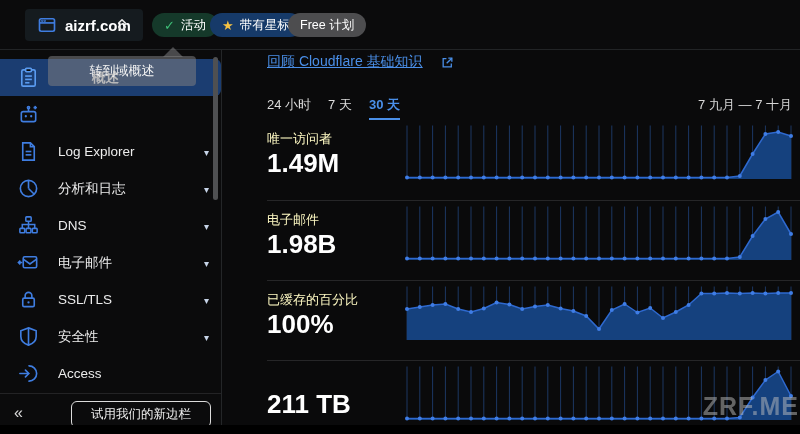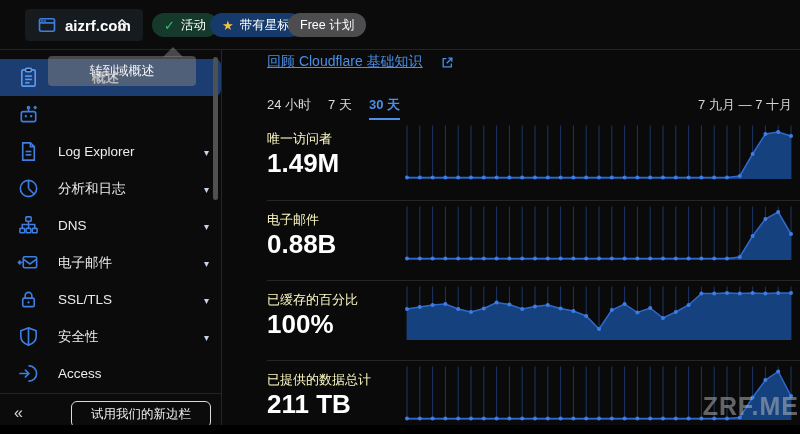--- a/index.html
+++ b/index.html
@@ -279,21 +279,21 @@
           <circle cx="334.8" cy="52.0" r="2" fill="#3f7de6"></circle>
           <circle cx="347.6" cy="30.0" r="2" fill="#3f7de6"></circle>
           <circle cx="360.4" cy="10.0" r="2" fill="#3f7de6"></circle>
           <circle cx="373.2" cy="8.0" r="2" fill="#3f7de6"></circle>
           <circle cx="386.0" cy="12.0" r="2" fill="#3f7de6"></circle>
         </svg>
     </div>
 
     <div class="metric-row divided" style="top:150px;">
       <span class="metric-label">电子邮件</span>
-      <span class="metric-value">0.88B</span>
+      <span class="metric-value">1.98B</span>
       <svg class="spark" width="390" height="62" viewBox="0 0 390 62">
           <line x1="2.0" y1="1.5" x2="2.0" y2="55" stroke="#1c3763" stroke-width="1"></line>
           <line x1="14.8" y1="1.5" x2="14.8" y2="55" stroke="#1c3763" stroke-width="1"></line>
           <line x1="27.6" y1="1.5" x2="27.6" y2="55" stroke="#1c3763" stroke-width="1"></line>
           <line x1="40.4" y1="1.5" x2="40.4" y2="55" stroke="#1c3763" stroke-width="1"></line>
           <line x1="53.2" y1="1.5" x2="53.2" y2="55" stroke="#1c3763" stroke-width="1"></line>
           <line x1="66.0" y1="1.5" x2="66.0" y2="55" stroke="#1c3763" stroke-width="1"></line>
           <line x1="78.8" y1="1.5" x2="78.8" y2="55" stroke="#1c3763" stroke-width="1"></line>
           <line x1="91.6" y1="1.5" x2="91.6" y2="55" stroke="#1c3763" stroke-width="1"></line>
           <line x1="104.4" y1="1.5" x2="104.4" y2="55" stroke="#1c3763" stroke-width="1"></line>
@@ -420,21 +420,20 @@
           <circle cx="322.0" cy="8.0" r="2" fill="#3f7de6"></circle>
           <circle cx="334.8" cy="8.5" r="2" fill="#3f7de6"></circle>
           <circle cx="347.6" cy="8.0" r="2" fill="#3f7de6"></circle>
           <circle cx="360.4" cy="8.5" r="2" fill="#3f7de6"></circle>
           <circle cx="373.2" cy="8.0" r="2" fill="#3f7de6"></circle>
           <circle cx="386.0" cy="8.0" r="2" fill="#3f7de6"></circle>
         </svg>
     </div>
 
     <div class="metric-row divided" style="top:310px;">
-      <span class="metric-label">已提供的数据总计</span>
       <span class="metric-value">211 TB</span>
       <svg class="spark" width="390" height="62" viewBox="0 0 390 62">
           <line x1="2.0" y1="1.5" x2="2.0" y2="55" stroke="#1c3763" stroke-width="1"></line>
           <line x1="14.8" y1="1.5" x2="14.8" y2="55" stroke="#1c3763" stroke-width="1"></line>
           <line x1="27.6" y1="1.5" x2="27.6" y2="55" stroke="#1c3763" stroke-width="1"></line>
           <line x1="40.4" y1="1.5" x2="40.4" y2="55" stroke="#1c3763" stroke-width="1"></line>
           <line x1="53.2" y1="1.5" x2="53.2" y2="55" stroke="#1c3763" stroke-width="1"></line>
           <line x1="66.0" y1="1.5" x2="66.0" y2="55" stroke="#1c3763" stroke-width="1"></line>
           <line x1="78.8" y1="1.5" x2="78.8" y2="55" stroke="#1c3763" stroke-width="1"></line>
           <line x1="91.6" y1="1.5" x2="91.6" y2="55" stroke="#1c3763" stroke-width="1"></line>

